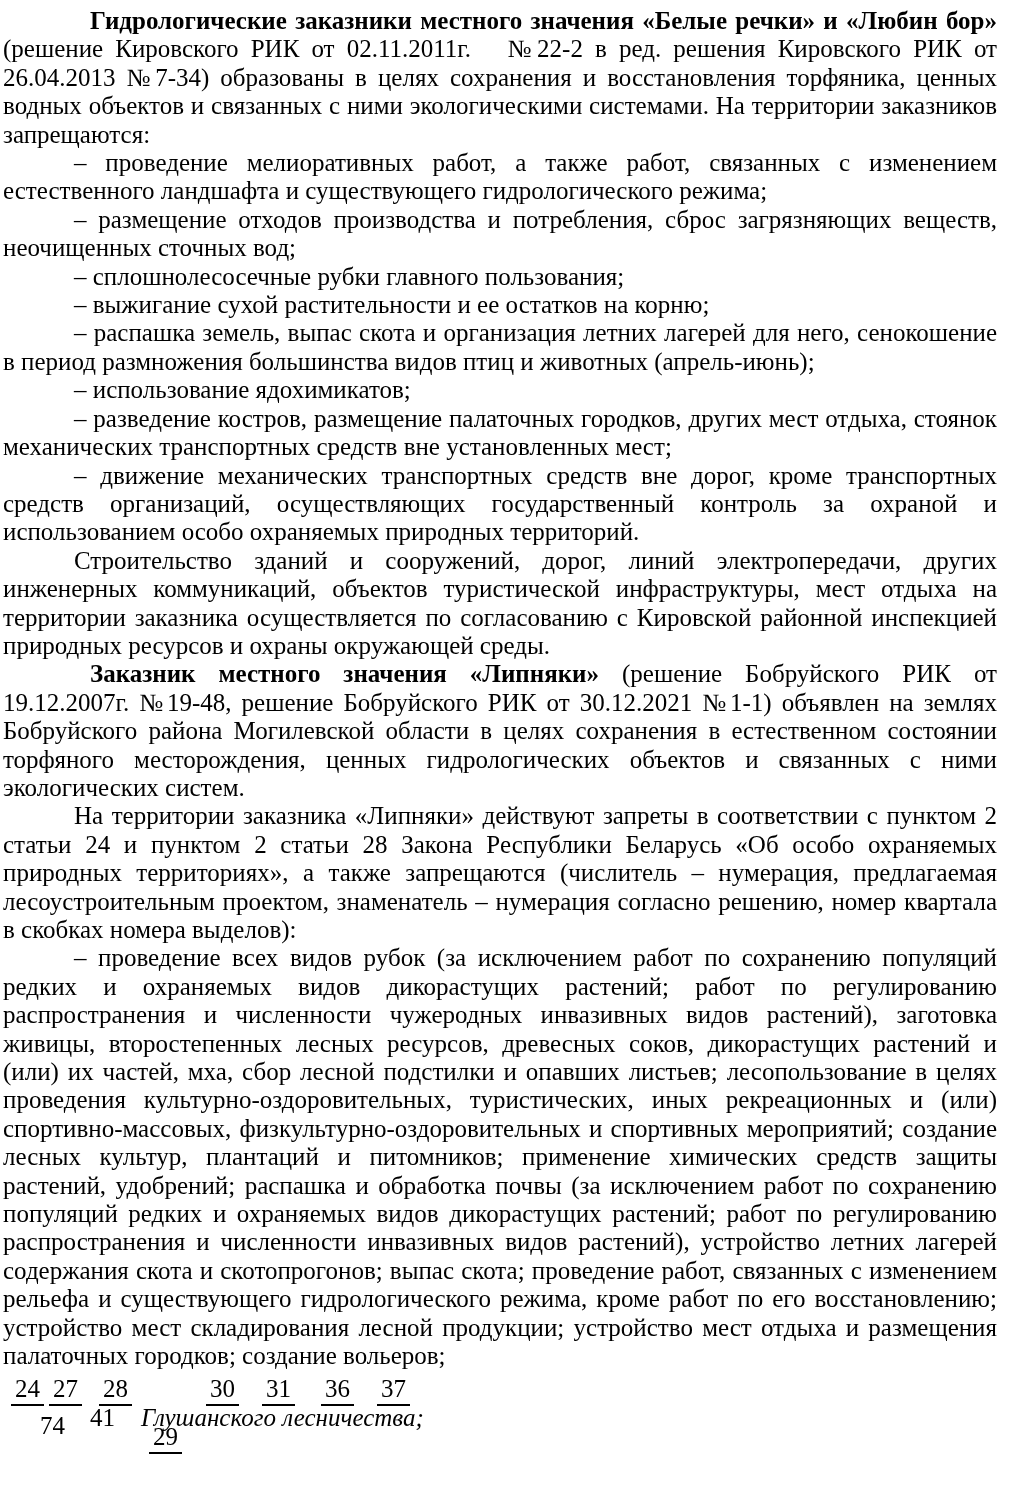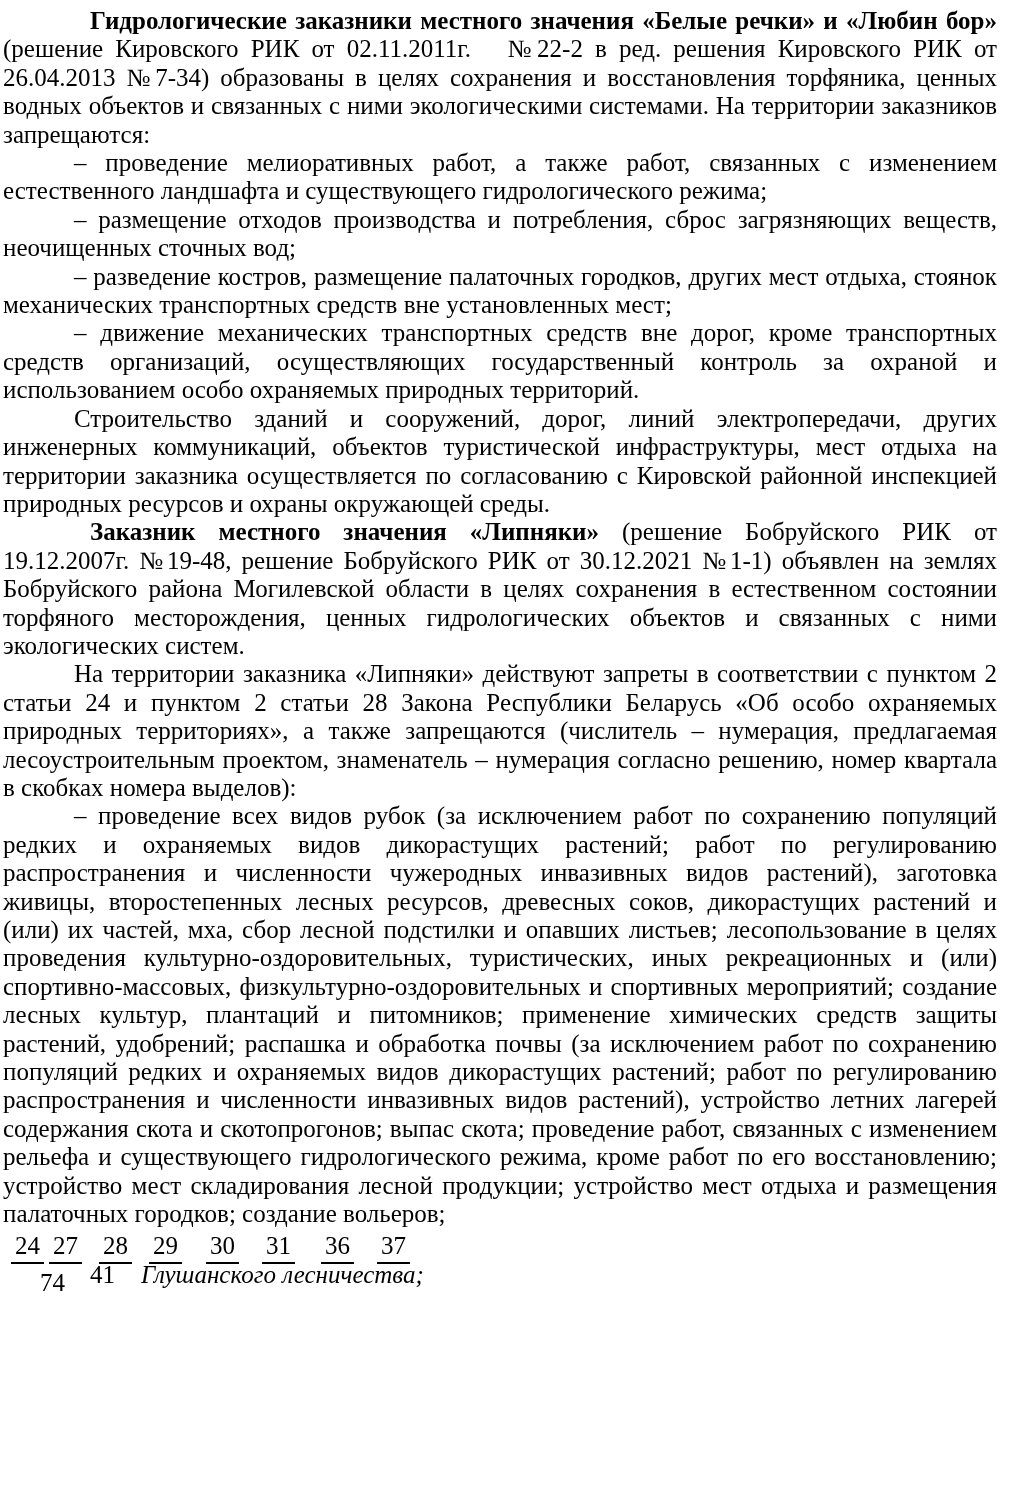--- a/index.html
+++ b/index.html
@@ -38,21 +38,21 @@
   }
   .frac-num-row span {
     position: absolute;
     top: 0;
     padding: 0 4px 1px 4px;
     border-bottom: 2px solid #000;
   }
   .frac-num-row span:nth-child(1) { left: 8px; }
   .frac-num-row span:nth-child(2) { left: 46px; }
   .frac-num-row span:nth-child(3) { left: 96px; }
-  .frac-num-row span:nth-child(4) { left: 146px; }
+  .frac-num-row span:nth-child(4) { left: 146px; margin-top: 48px; }
   .frac-num-row span:nth-child(5) { left: 203px; }
   .frac-num-row span:nth-child(6) { left: 259px; }
   .frac-num-row span:nth-child(7) { left: 318px; }
   .frac-num-row span:nth-child(8) { left: 374px; }
   .frac-den-row {
     position: relative;
     height: 29px;
   }
   .frac-den-row span {
     position: absolute;
@@ -66,24 +66,28 @@
 <body>
 
 <div class="doc-page">
 
   <p><b>Гидрологические заказники местного значения «Белые речки» и «Любин бор»</b><span> (решение Кировского РИК от 02.11.2011г. &nbsp;&nbsp;№22-2 в ред. решения Кировского РИК от 26.04.2013 №7-34) образованы в целях сохранения и восстановления торфяника, ценных водных объектов и связанных с ними экологическими системами. На территории заказников запрещаются:</span></p>
 
   <p><span>– проведение мелиоративных работ, а также работ, связанных с изменением естественного ландшафта и существующего гидрологического режима;</span></p>
 
   <p><span>– размещение отходов производства и потребления, сброс загрязняющих веществ, неочищенных сточных вод;</span></p>
 
+  <p><span>– сплошнолесосечные рубки главного пользования;</span></p>
+
+  <p><span>– выжигание сухой растительности и ее остатков на корню;</span></p>
+
+  <p><span>– распашка земель, выпас скота и организация летних лагерей для него, сенокошение в период размножения большинства видов птиц и животных (апрель-июнь);</span></p>
 
 
-
-
+  <p><span>– использование ядохимикатов;</span></p>
 
   <p><span>– разведение костров, размещение палаточных городков, других мест отдыха, стоянок механических транспортных средств вне установленных мест;</span></p>
 
   <p><span>– движение механических транспортных средств вне дорог, кроме транспортных средств организаций, осуществляющих государственный контроль за охраной и использованием особо охраняемых природных территорий.</span></p>
 
   <p><span>Строительство зданий и сооружений, дорог, линий электропередачи, других инженерных коммуникаций, объектов туристической инфраструктуры, мест отдыха на территории заказника осуществляется по согласованию с Кировской районной инспекцией природных ресурсов и охраны окружающей среды.</span></p>
 
   <p><b>Заказник местного значения «Липняки»</b><span> (решение Бобруйского РИК от 19.12.2007г. №19-48, решение Бобруйского РИК от 30.12.2021 №1-1) объявлен на землях Бобруйского района Могилевской области в целях сохранения в естественном состоянии торфяного месторождения, ценных гидрологических объектов и связанных с ними экологических систем.</span></p>
 
   <p><span>На территории заказника «Липняки» действуют запреты в соответствии с пунктом 2 статьи 24 и пунктом 2 статьи 28 Закона Республики Беларусь «Об особо охраняемых природных территориях», а также запрещаются (числитель – нумерация, предлагаемая лесоустроительным проектом, знаменатель – нумерация согласно решению, номер квартала в скобках номера выделов):</span></p>

